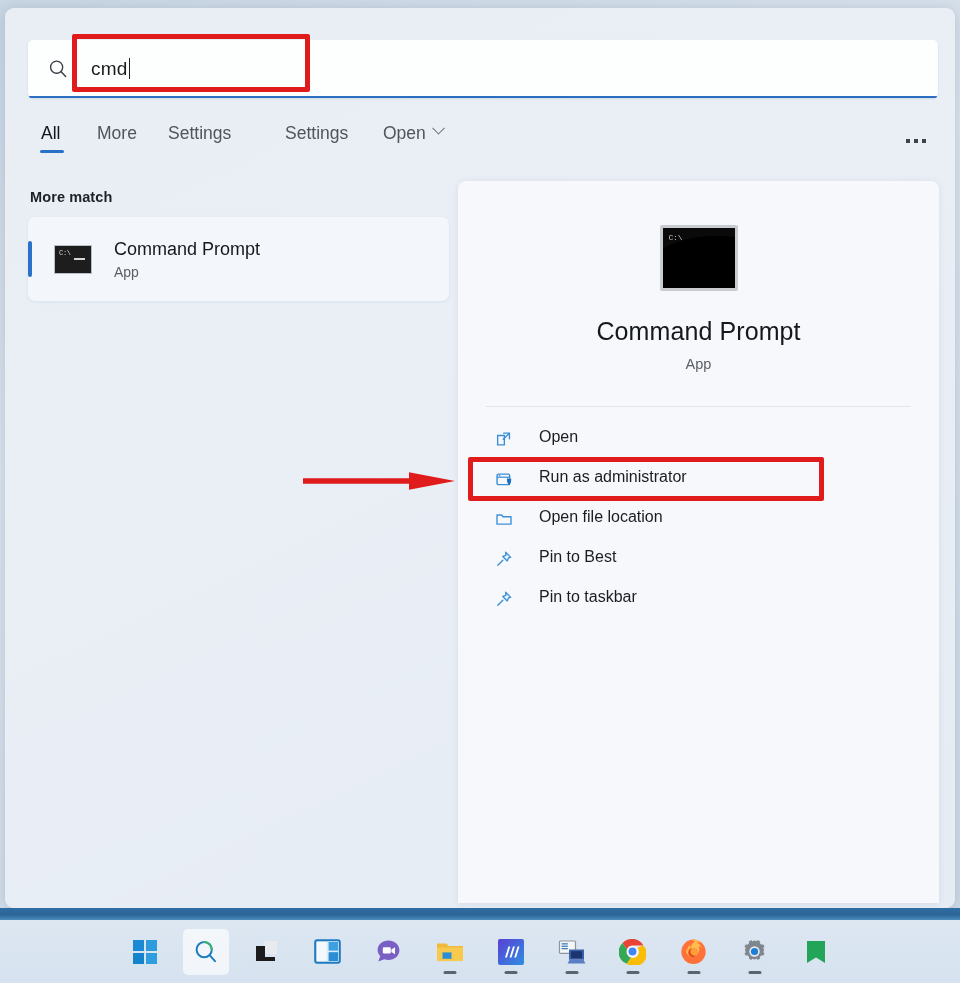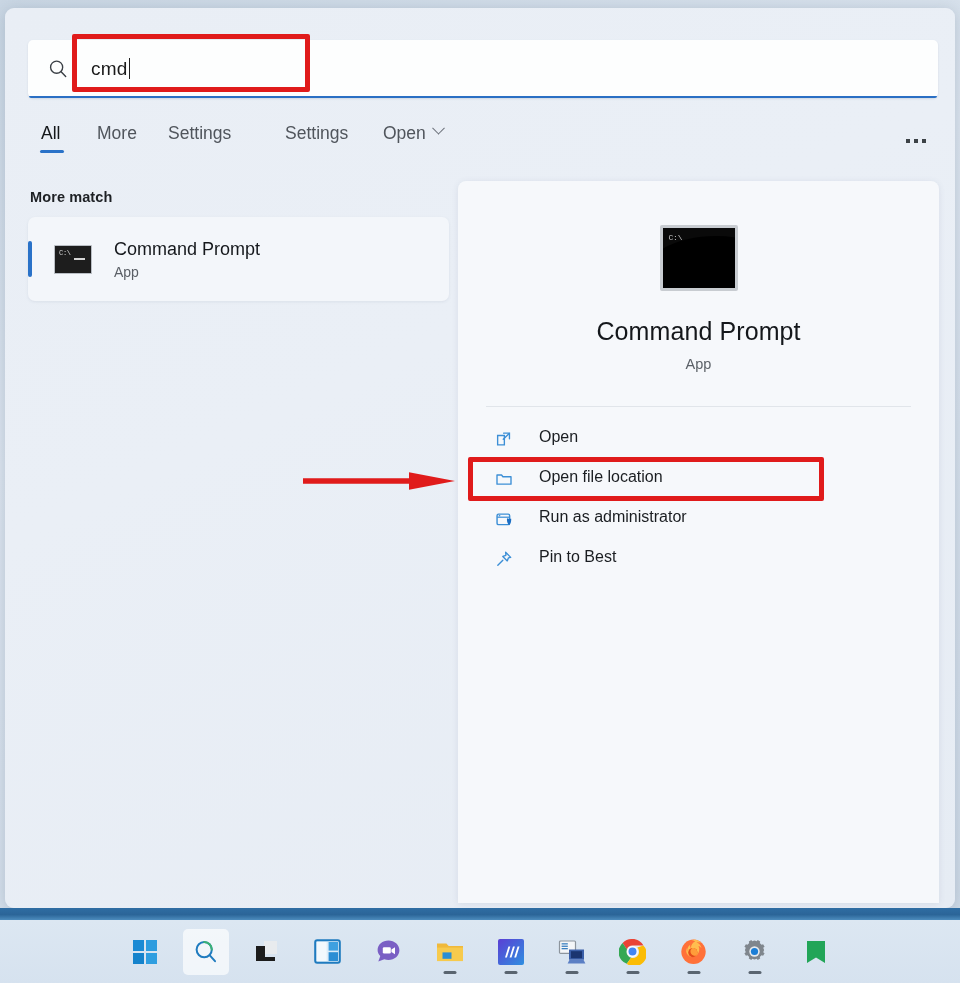--- a/index.html
+++ b/index.html
@@ -419,49 +419,58 @@
               <path d="M4 7.2h7.4v10.3H4z" stroke="#3c8fd6" stroke-width="1.5"></path>
               <path d="M10.6 4.6H17v6.2" stroke="#3c8fd6" stroke-width="1.5" stroke-linecap="round"></path>
               <path d="M10.2 11.3 16.7 4.9" stroke="#3c8fd6" stroke-width="1.5" stroke-linecap="round"></path>
             </svg>
           </span>
           <span class="action-label">Open</span>
         </div>
 
         <div class="action-item">
           <span class="action-icon">
-            <svg viewBox="0 0 22 22" width="20" height="20" fill="none">
-              <path d="M3.3 6.6h5l1.5 1.9h8.9v8.2H3.3z" stroke="#3c8fd6" stroke-width="1.5" stroke-linejoin="round"></path>
-            </svg>
-          </span>
-          <span class="action-label">Open file location</span>
-        </div>
-
-        <div class="action-item">
-          <span class="action-icon">
             <svg viewBox="0 0 22 22" width="21" height="21" fill="none">
               <rect x="3.2" y="5.4" width="13.2" height="11" rx="1.6" stroke="#3c8fd6" stroke-width="1.5"></rect>
               <path d="M3.4 8.6h12.8" stroke="#3c8fd6" stroke-width="1.3"></path>
               <rect x="5" y="6.4" width="1.6" height="1.3" fill="#3c8fd6"></rect>
               <path d="M13.6 9.6c1.9.7 3.6.7 4.4.5.3 2.6-.6 5.6-2.2 6.9-1.6-1.3-2.5-4.3-2.2-6.9z" fill="#1c6fc4"></path>
             </svg>
           </span>
           <span class="action-label">Run as administrator</span>
         </div>
 
         <div class="action-item">
           <span class="action-icon">
             <svg viewBox="0 0 22 22" width="20" height="20" fill="none">
+              <path d="M3.3 6.6h5l1.5 1.9h8.9v8.2H3.3z" stroke="#3c8fd6" stroke-width="1.5" stroke-linejoin="round"></path>
+            </svg>
+          </span>
+          <span class="action-label">Open file location</span>
+        </div>
+
+        <div class="action-item">
+          <span class="action-icon">
+            <svg viewBox="0 0 22 22" width="20" height="20" fill="none">
               <path d="M12.8 3.6 18.4 9.2l-2.5.5-1.3 3.4-4.9-4.9 3.4-1.3z" stroke="#3c8fd6" stroke-width="1.5" stroke-linejoin="round"></path>
               <path d="M9.7 12.3 4.2 17.8" stroke="#3c8fd6" stroke-width="1.5" stroke-linecap="round"></path>
             </svg>
           </span>
           <span class="action-label">Pin to Best</span>
         </div>
 
+        <div class="action-item">
+          <span class="action-icon">
+            <svg viewBox="0 0 22 22" width="20" height="20" fill="none">
+              <path d="M12.8 3.6 18.4 9.2l-2.5.5-1.3 3.4-4.9-4.9 3.4-1.3z" stroke="#3c8fd6" stroke-width="1.5" stroke-linejoin="round"></path>
+              <path d="M9.7 12.3 4.2 17.8" stroke="#3c8fd6" stroke-width="1.5" stroke-linecap="round"></path>
+            </svg>
+          </span>
+          <span class="action-label">Pin to taskbar</span>
+        </div>
 
       </div>
     </div>
 
   </div>
 
   <div class="annot-box" id="annot-search-box"></div>
   <div class="annot-box" id="annot-runas-box"></div>
   <svg id="annot-arrow" viewBox="0 0 152 22">
     <path d="M0 8.2h106V2.2L152 11l-46 8.8v-6H0z" fill="#e01b1b"></path>

